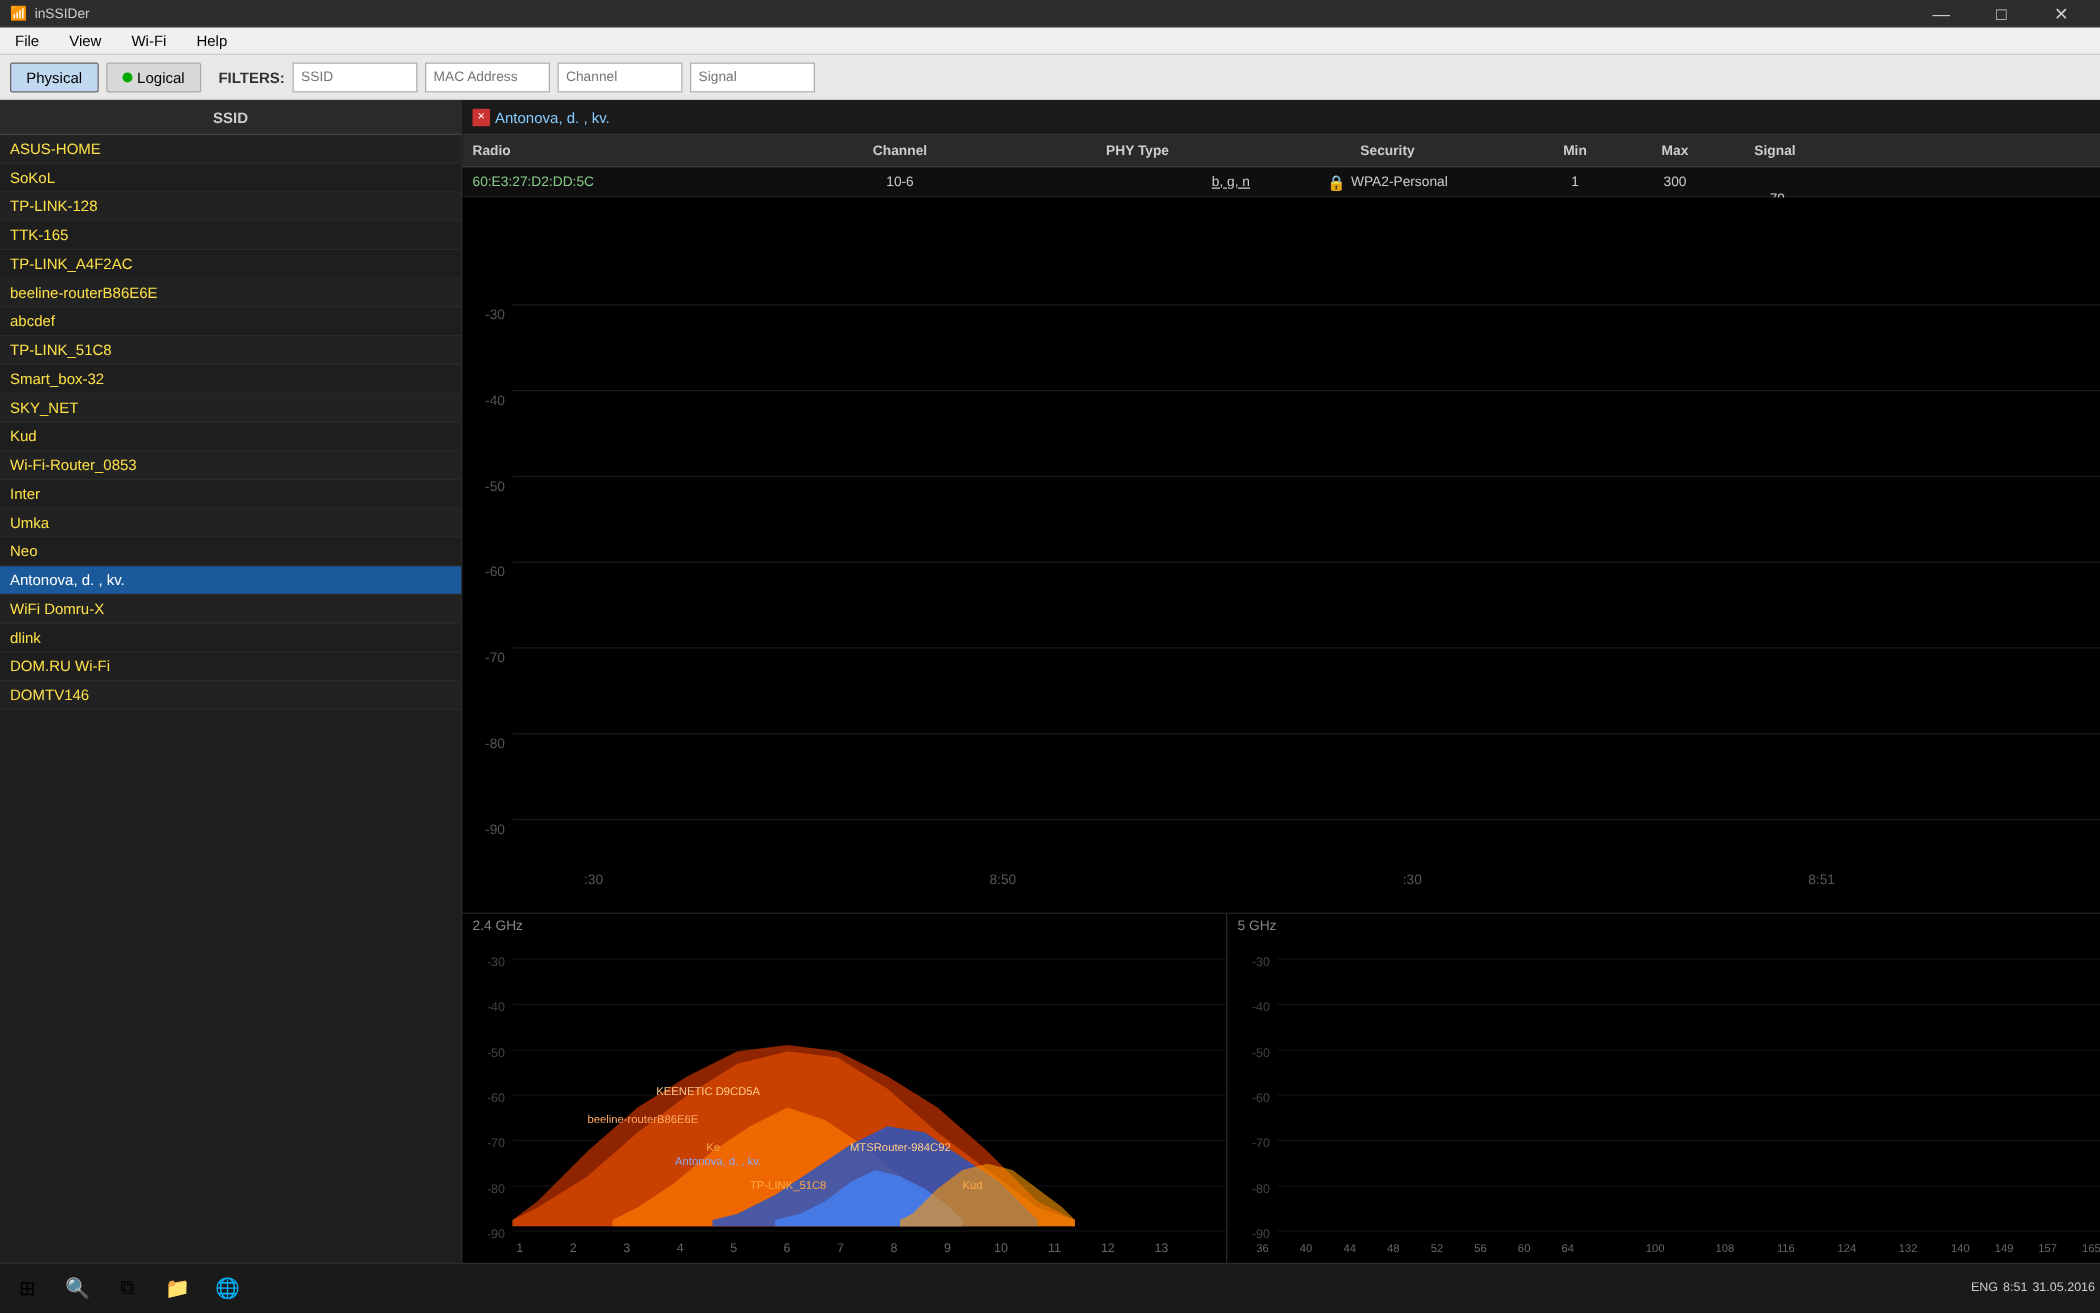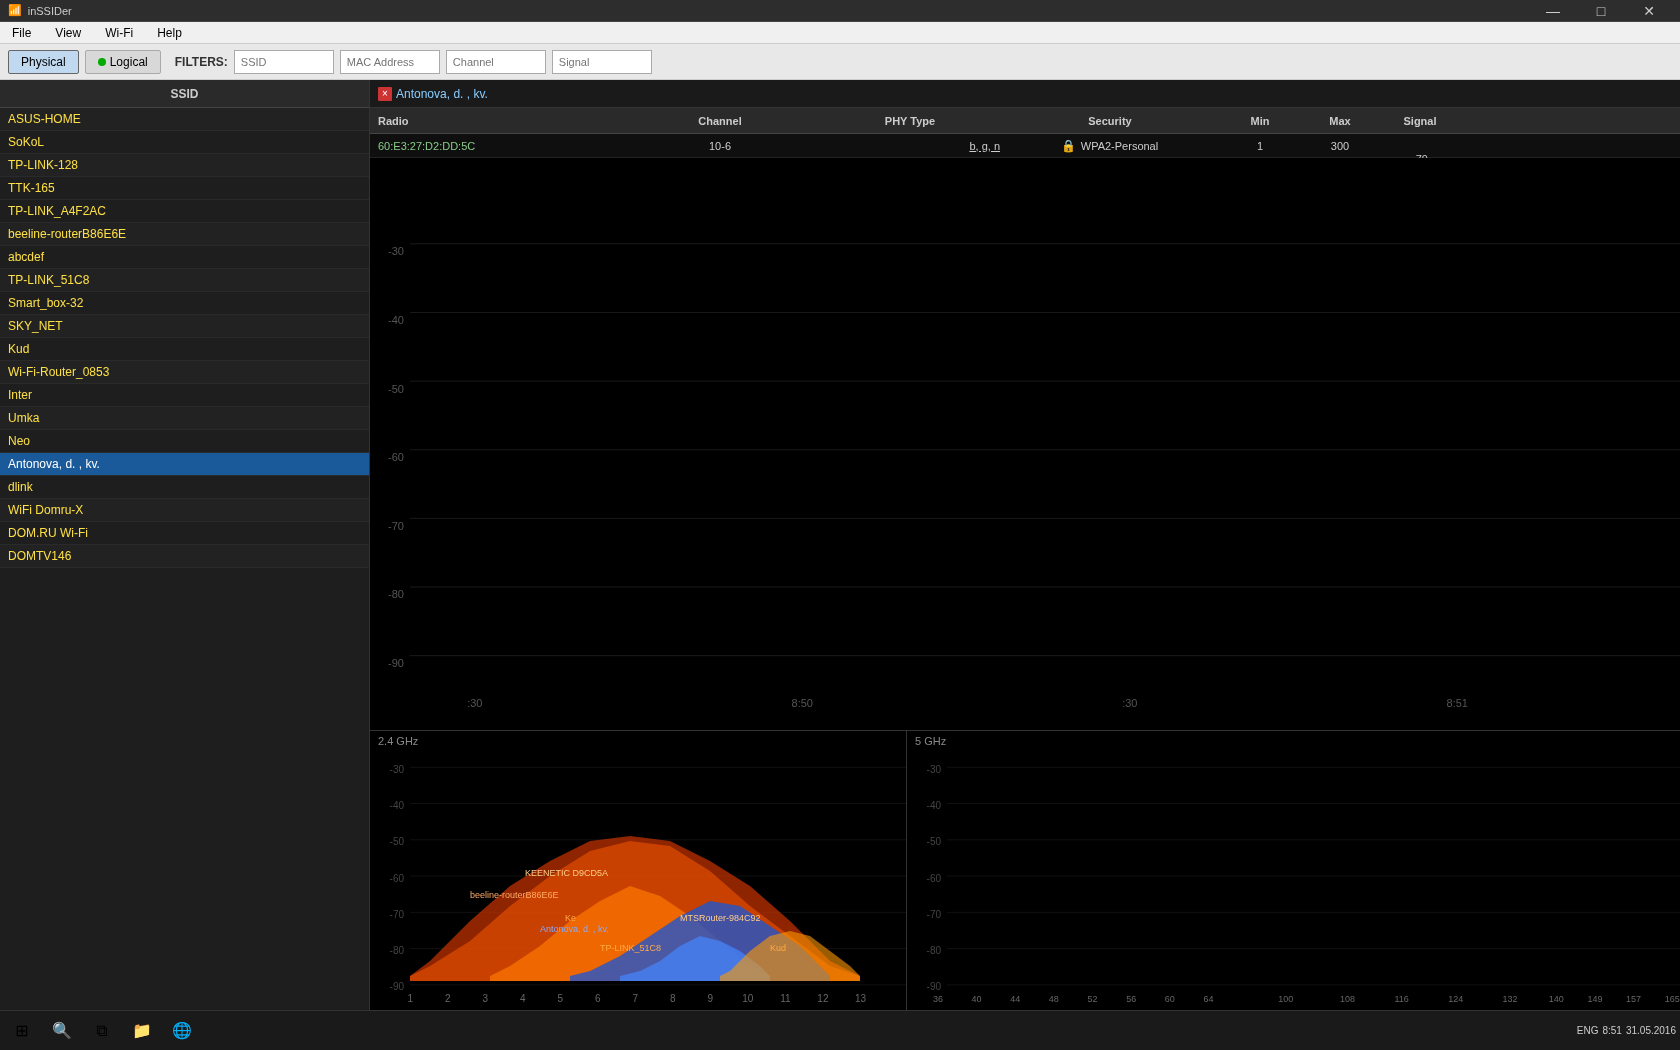--- a/index.html
+++ b/index.html
@@ -210,21 +210,21 @@
       overflow: hidden;
     }
 
     
     #bottom-panels {
       height: 280px;
       display: flex;
       border-top: 1px solid #333;
     }
     #panel-2ghz {
-      width: 537px;
+      width: 612px;
       background: #000;
       border-right: 1px solid #333;
       position: relative;
       flex-shrink: 0;
     }
     #panel-5ghz {
       flex: 1;
       background: #000;
       position: relative;
     }
@@ -309,22 +309,22 @@
         <div class="ssid-item">abcdef</div>
         <div class="ssid-item dark">TP-LINK_51C8</div>
         <div class="ssid-item">Smart_box-32</div>
         <div class="ssid-item dark">SKY_NET</div>
         <div class="ssid-item">Kud</div>
         <div class="ssid-item dark">Wi-Fi-Router_0853</div>
         <div class="ssid-item">Inter</div>
         <div class="ssid-item dark">Umka</div>
         <div class="ssid-item">Neo</div>
         <div class="ssid-item selected">Antonova, d.    , kv.</div>
+        <div class="ssid-item dark">WiFi Domru-X</div>
         <div class="ssid-item">dlink</div>
-        <div class="ssid-item dark">WiFi Domru-X</div>
         <div class="ssid-item">DOM.RU Wi-Fi</div>
         <div class="ssid-item dark">DOMTV146</div>
       </div>
   </div>
 
   <div id="right-panel">
 
     <div id="detail-tab">
       <button class="tab-close">×</button>
       <span class="tab-name">Antonova, d.    , kv.</span>

